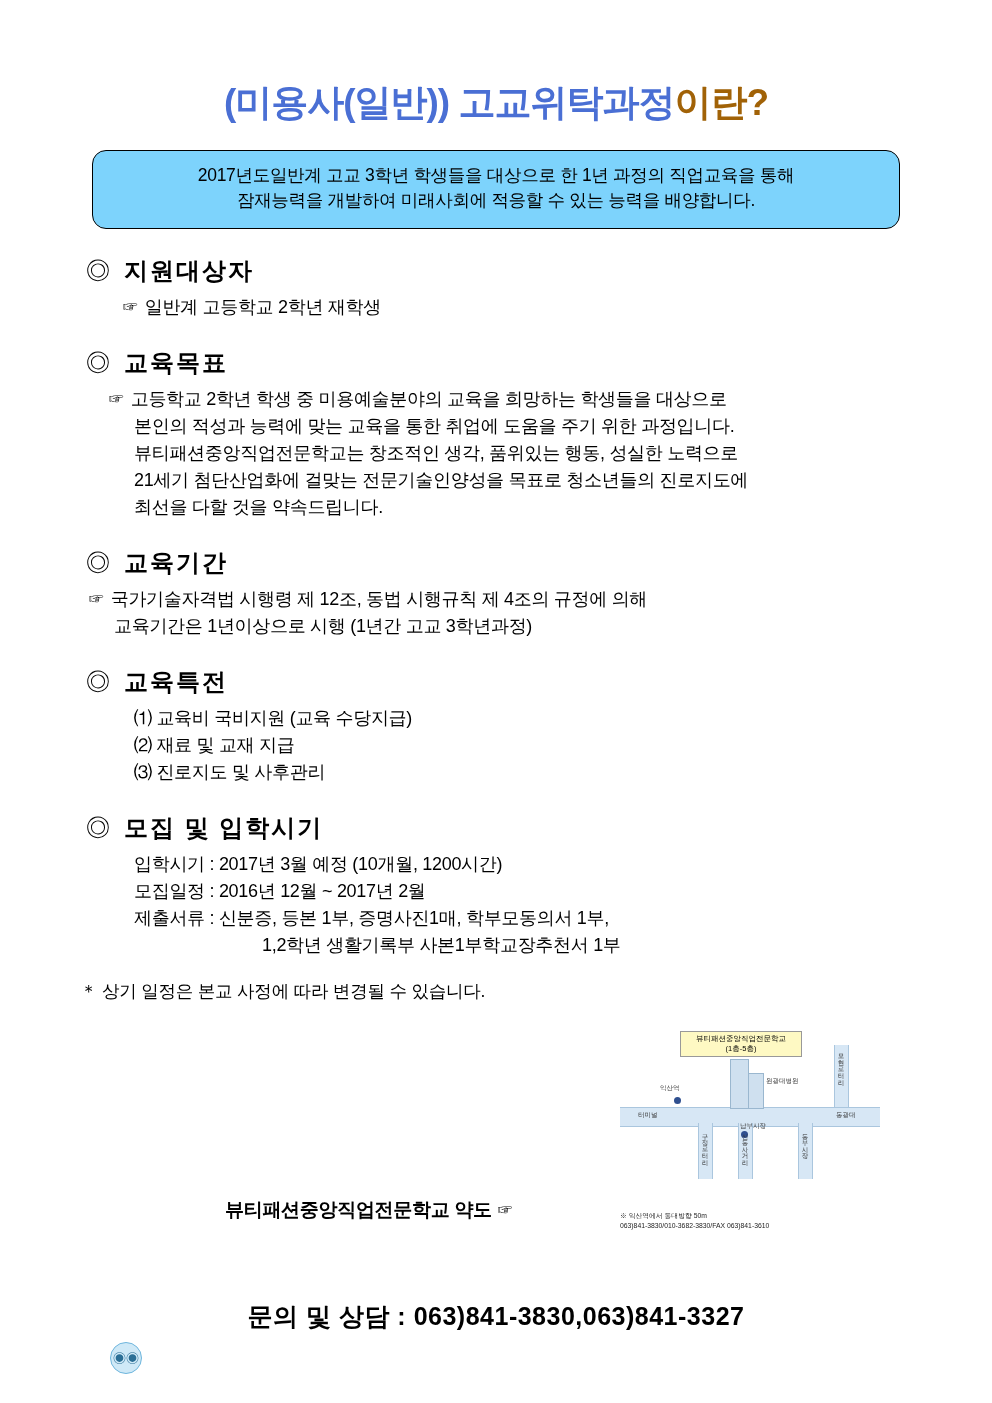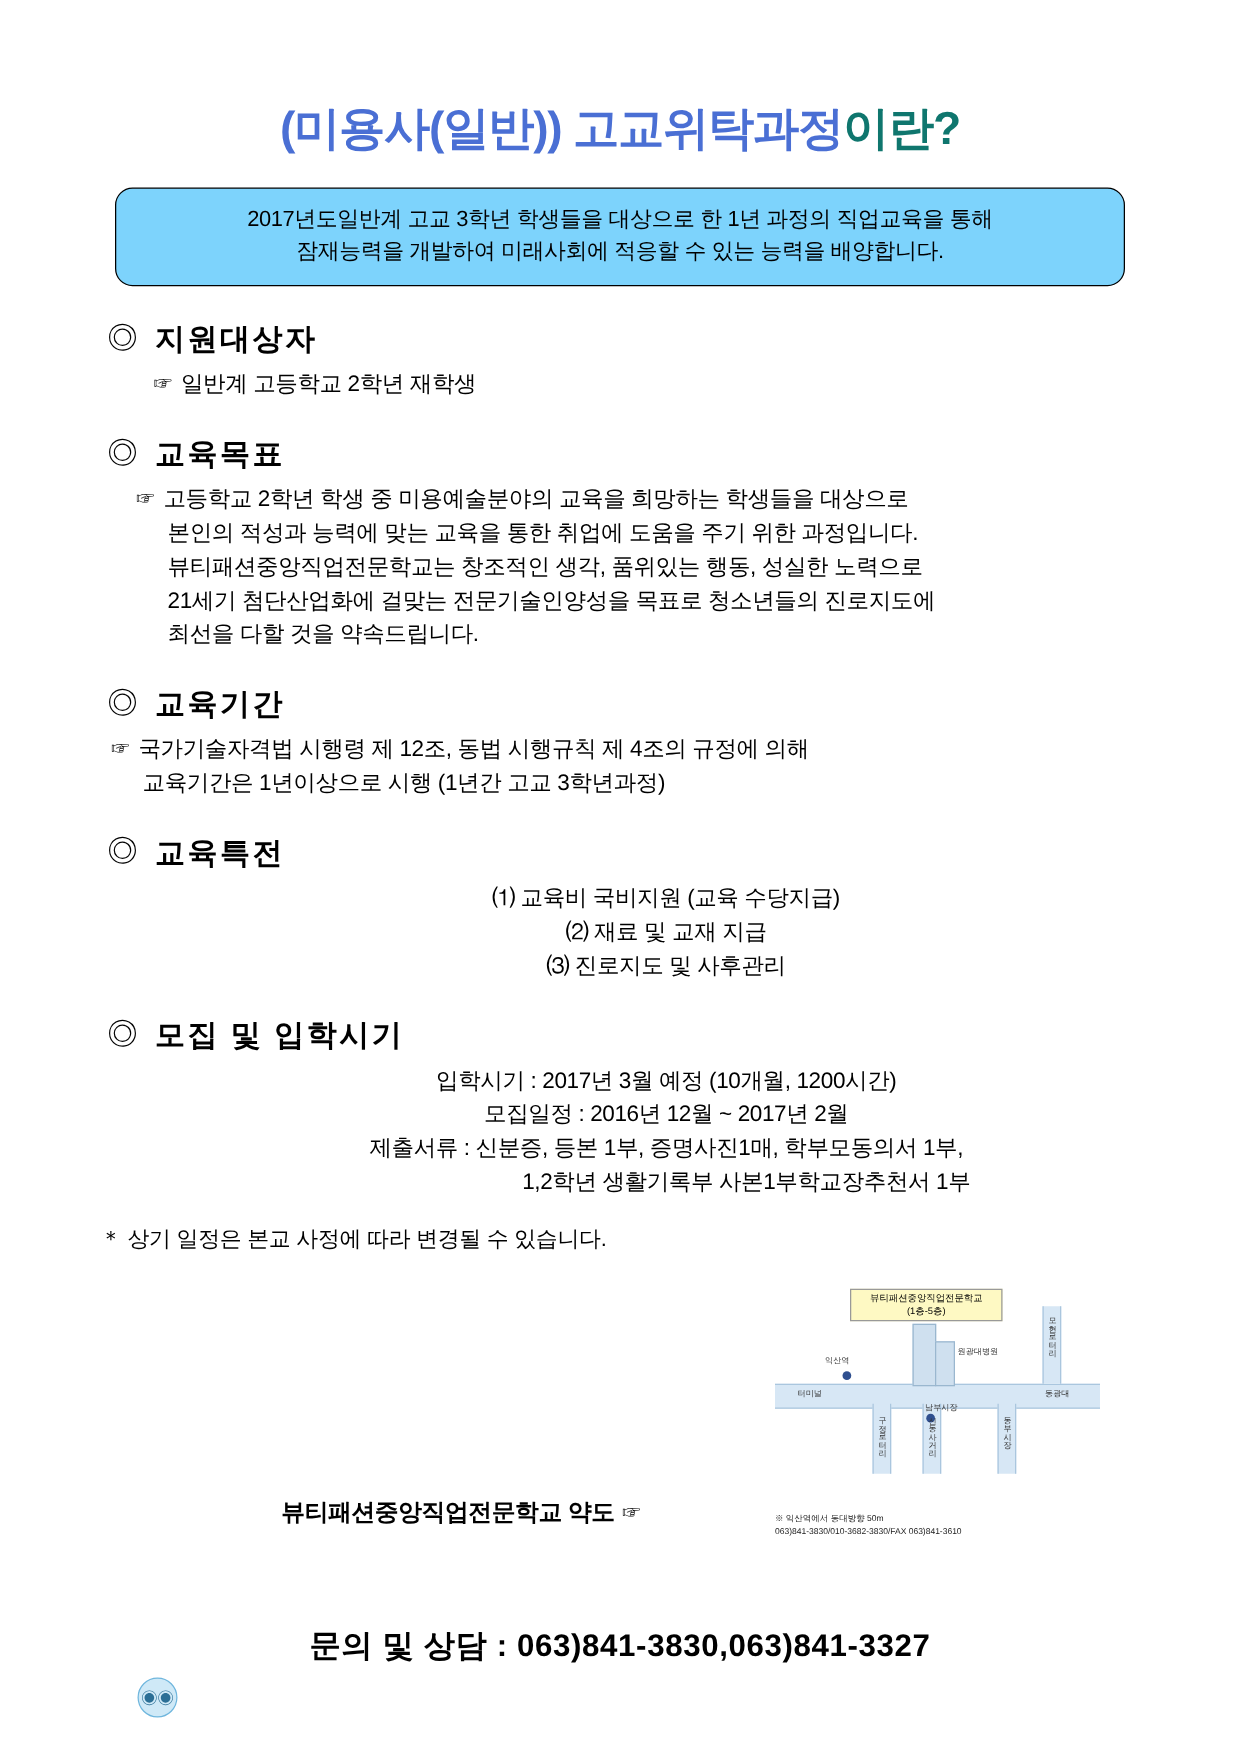--- a/index.html
+++ b/index.html
@@ -31,21 +31,21 @@
   }
   .title-blue {
     font-size: 37px;
     font-weight: bold;
     color: #4a6fd4;
     letter-spacing: -1px;
   }
   .title-black {
     font-size: 37px;
     font-weight: bold;
-    color: #0f766e;
+    color: #a16207;
     letter-spacing: -1px;
   }
 
   
   .intro-box {
     margin: 22px 32px 0 32px;
     border: 1.5px solid #000;
     border-radius: 14px;
     background: #7dd3fc;
     padding: 12px 16px 14px 16px;
@@ -87,21 +87,21 @@
     letter-spacing: -0.3px;
     white-space: nowrap;
   }
   .hand {
     font-size: 17px;
     margin-right: 6px;
   }
   .indent-1 { padding-left: 26px; }
   .indent-2 { padding-left: 128px; }
   .sec-body.tight { padding-left: 22px; }
-  .sec-body.mid { padding-left: 48px; text-align: center; }
+  .sec-body.mid { padding-left: 48px; }
 
   
   .note {
     margin-top: 20px;
     padding-left: 20px;
     font-size: 17.5px;
     letter-spacing: -0.2px;
   }
 
   

